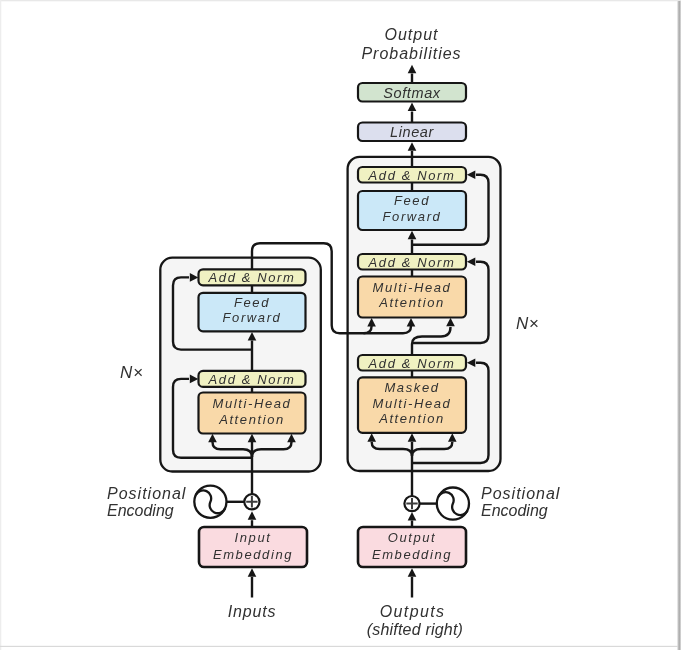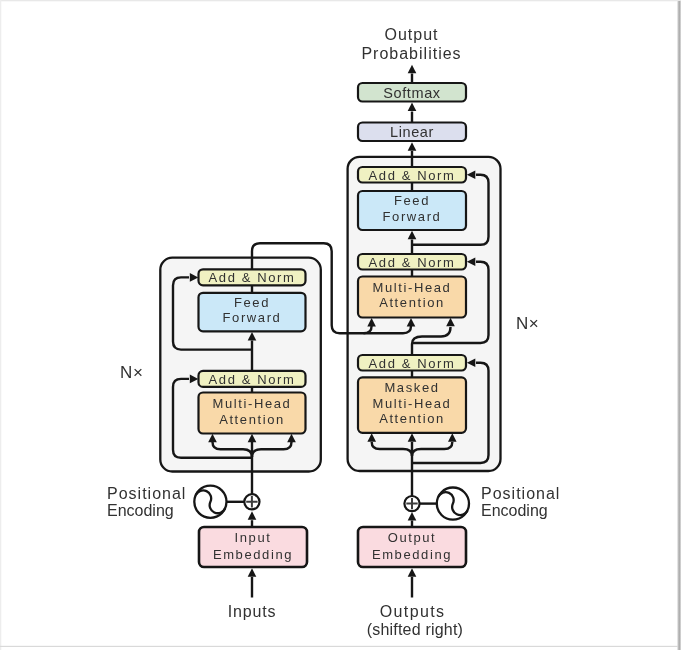--- a/index.html
+++ b/index.html
@@ -1,16 +1,16 @@
 <!DOCTYPE html>
 <html><head>
 <meta charset="utf-8">
 <style>
   html,body{margin:0;padding:0;background:#ffffff;}
-  .wrap{position:relative;width:681px;height:650px;background:#ffffff;overflow:hidden;}
+  .wrap{position:relative;width:681px;height:650px;background:#ffffff;overflow:hidden;font-style:italic;}
   svg{display:block;}
   text{font-family:"Liberation Sans", sans-serif;fill:#313131;}
 </style>
 </head>
 <body>
 <div class="wrap">
 <svg width="681" height="650" viewBox="0 0 681 650">
   <defs>
     <linearGradient id="rightedge" x1="0" y1="0" x2="1" y2="0">
       <stop offset="0" stop-color="#ffffff"></stop>

